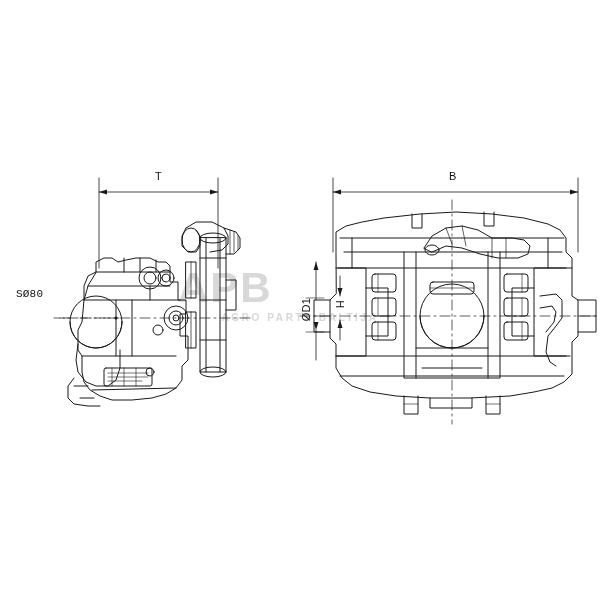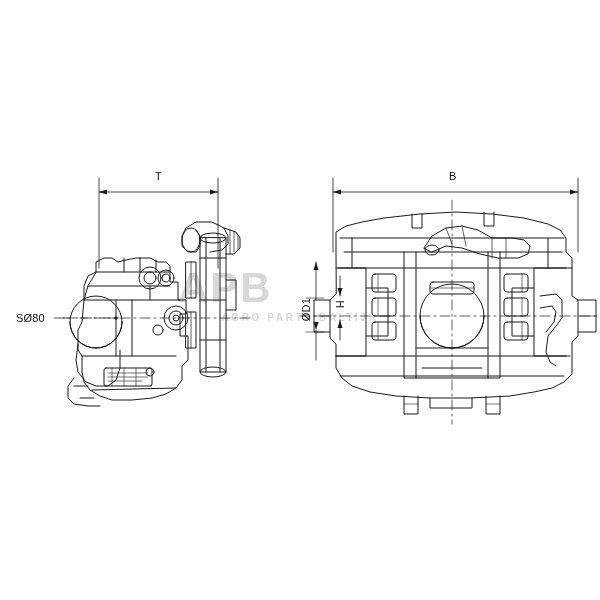--- a/index.html
+++ b/index.html
@@ -275,17 +275,17 @@
       <g stroke-width="0.7">
         <line x1="300" y1="316" x2="600" y2="316" stroke-dasharray="10,4,2,4"></line>
         <line x1="452" y1="200" x2="452" y2="424" stroke-dasharray="10,4,2,4"></line>
       </g>
 
     </g>
   </svg>
 
   <div class="label" style="left:155px; top:170px;">T</div>
   <div class="label" style="left:449px; top:170px;">B</div>
-  <div class="label" style="left:16px; top:312px;">SØ80</div>
+  <div class="label" style="left:16px; top:288px;font-family:Liberation Mono, monospace;">SØ80</div>
   <div class="label vertical" style="left:300px; top:298px;">ØD1</div>
   <div class="label vertical" style="left:334px; top:300px;">H</div>
 
 </div>
 
 </body></html>

